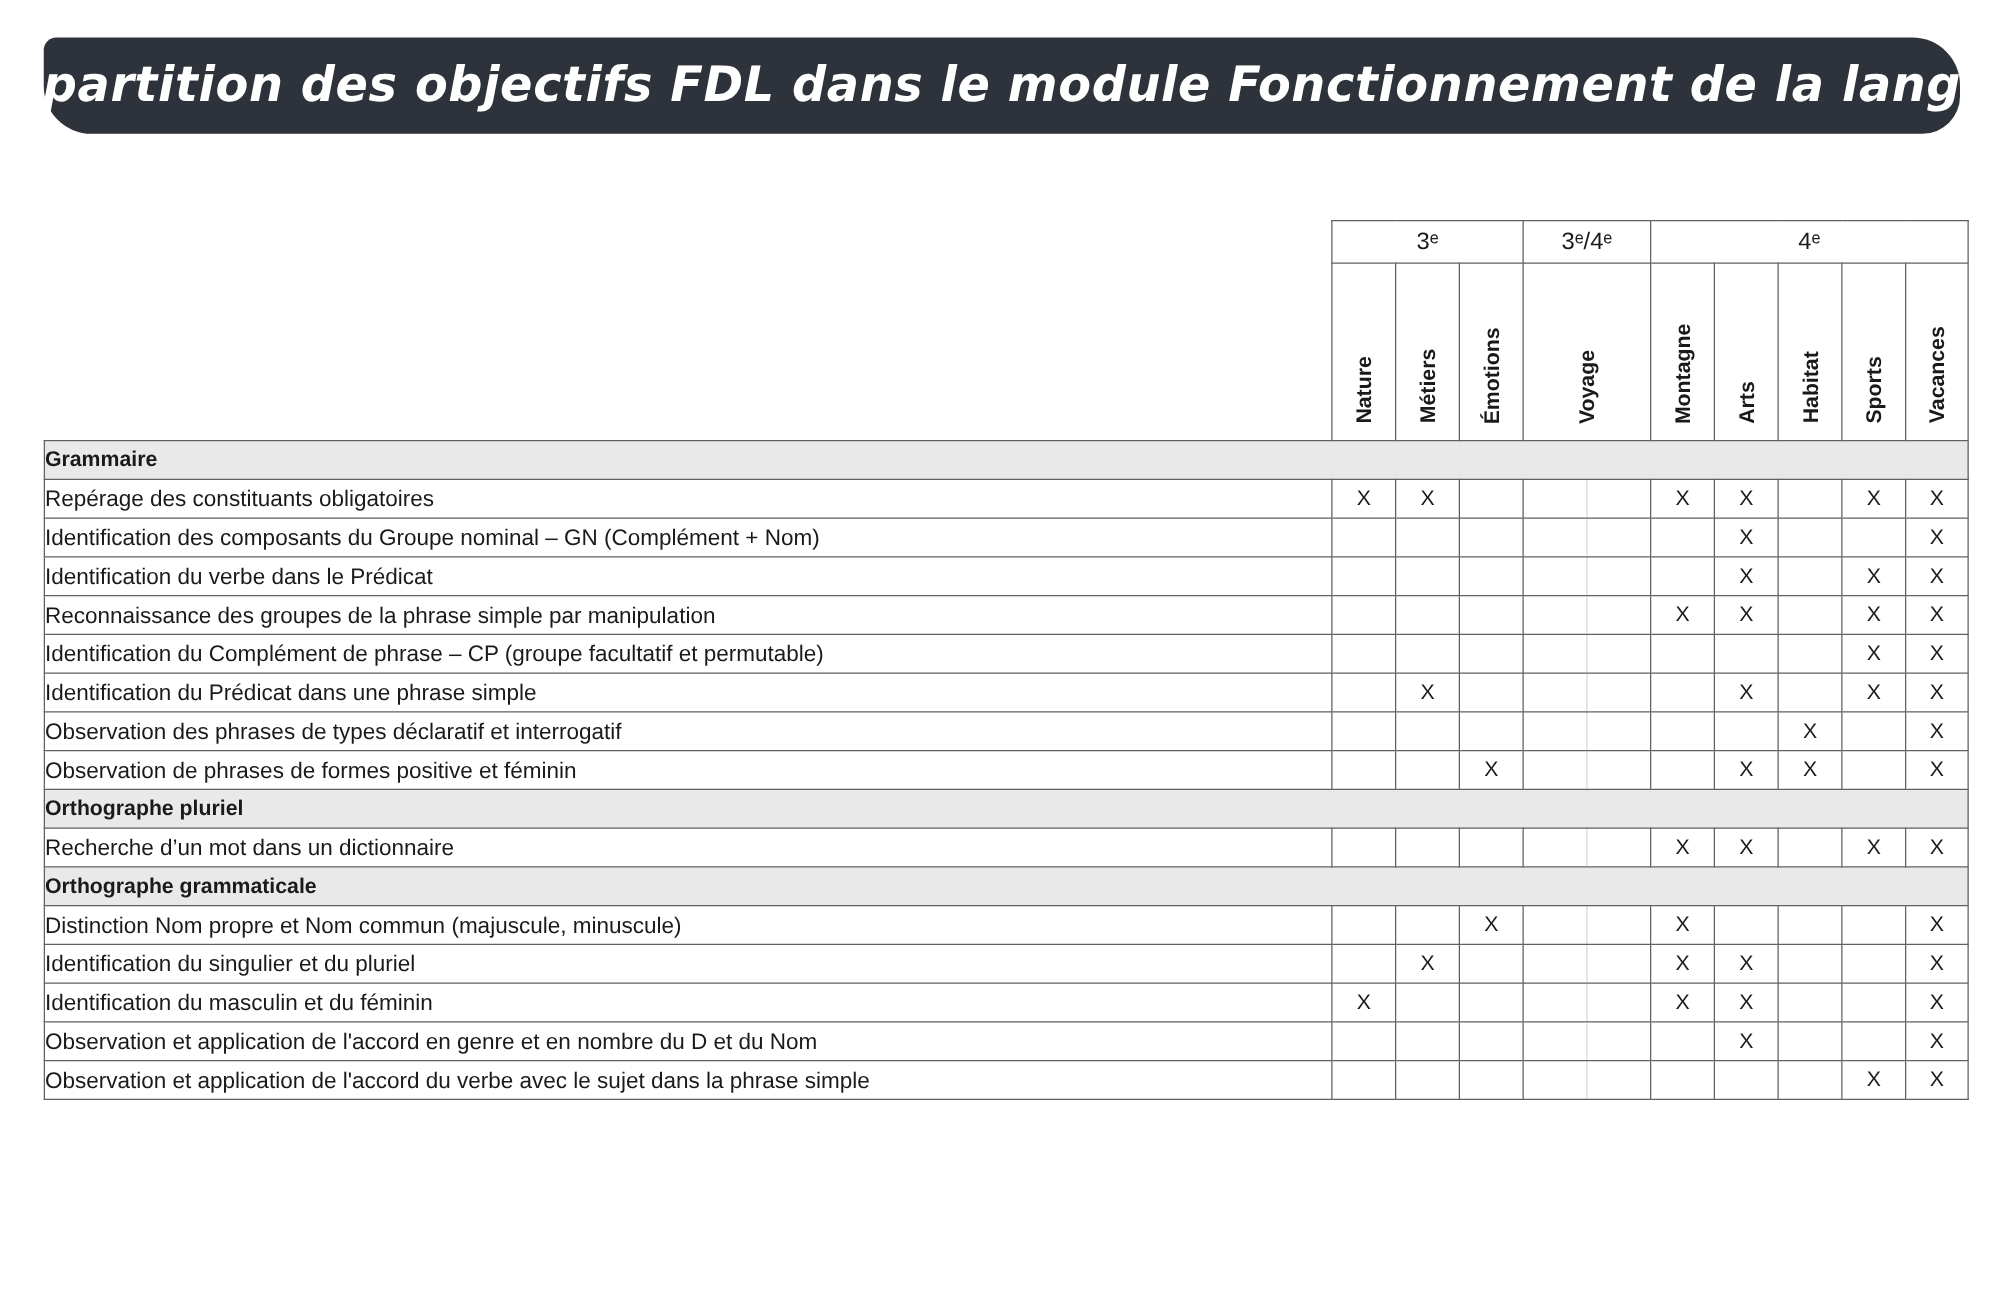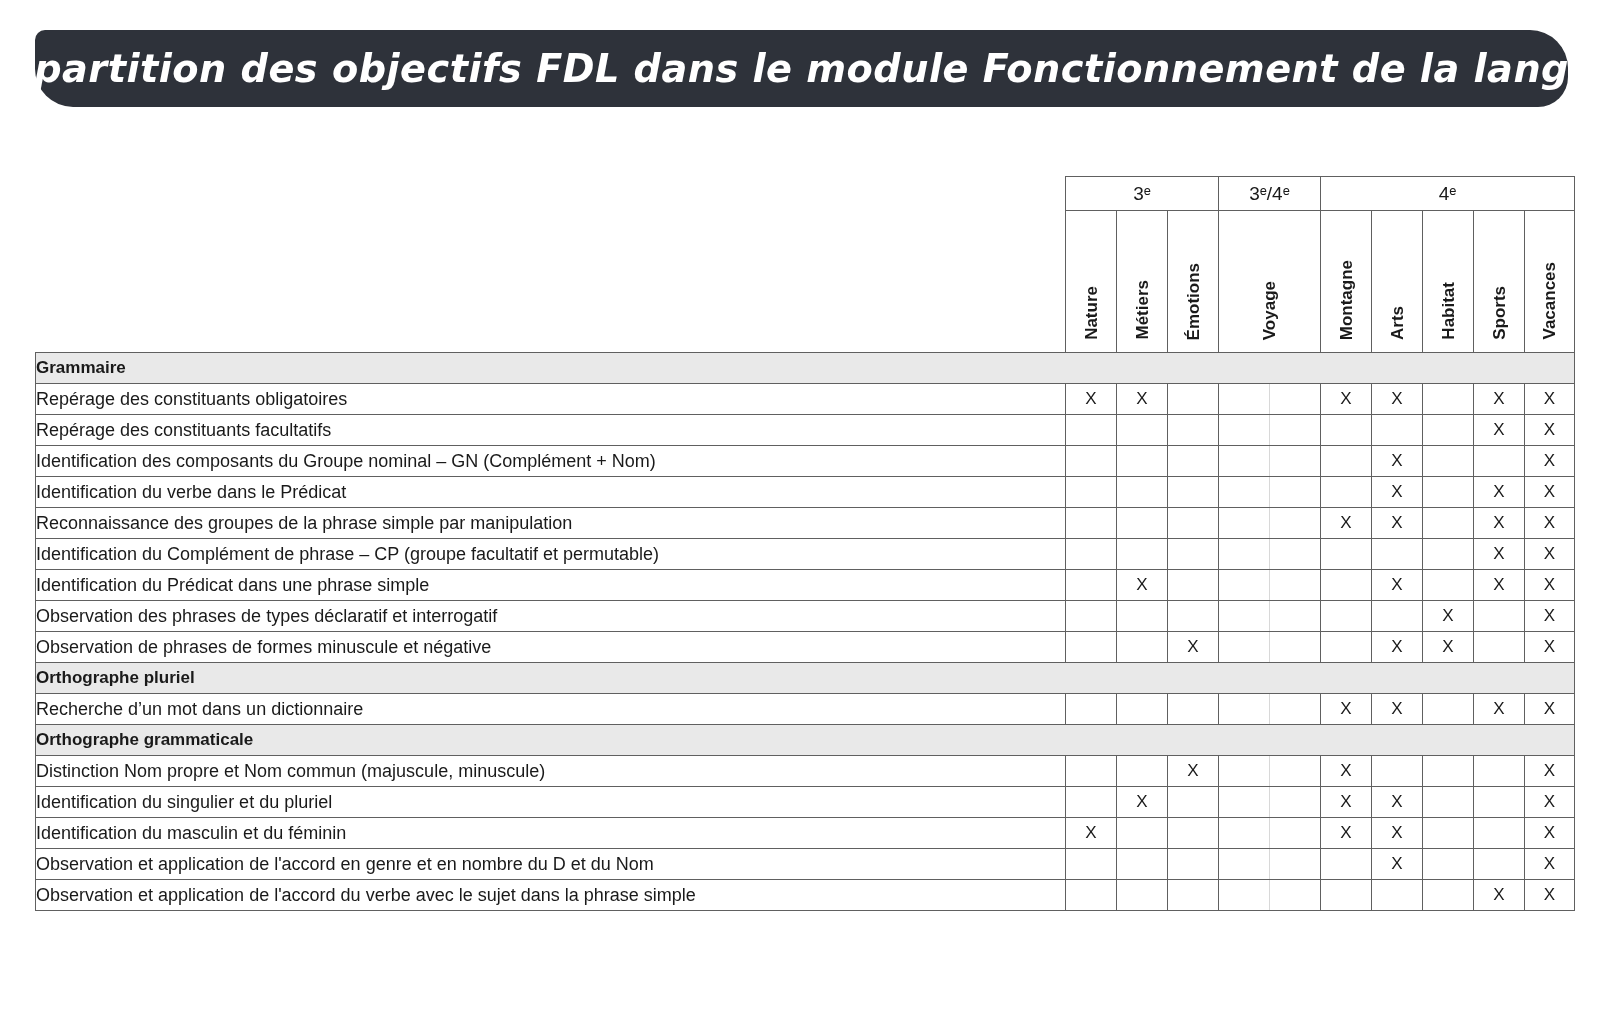--- a/index.html
+++ b/index.html
@@ -103,32 +103,20 @@
         <td class="mark-cell bordered">X</td>
         <td class="mark-cell bordered"></td>
         <td class="mark-cell bordered voyage-split"></td>
         <td class="mark-cell bordered">X</td>
         <td class="mark-cell bordered">X</td>
         <td class="mark-cell bordered"></td>
         <td class="mark-cell bordered">X</td>
         <td class="mark-cell bordered">X</td>
       </tr>
       <tr class="body-row">
-        <td class="label-cell bordered">Repérage des constituants facultatifs</td>
-        <td class="mark-cell bordered"></td>
-        <td class="mark-cell bordered"></td>
-        <td class="mark-cell bordered"></td>
-        <td class="mark-cell bordered voyage-split"></td>
-        <td class="mark-cell bordered"></td>
-        <td class="mark-cell bordered"></td>
-        <td class="mark-cell bordered"></td>
-        <td class="mark-cell bordered">X</td>
-        <td class="mark-cell bordered">X</td>
-      </tr>
-      <tr class="body-row">
         <td class="label-cell bordered">Identification des composants du Groupe nominal – GN (Complément + Nom)</td>
         <td class="mark-cell bordered"></td>
         <td class="mark-cell bordered"></td>
         <td class="mark-cell bordered"></td>
         <td class="mark-cell bordered voyage-split"></td>
         <td class="mark-cell bordered"></td>
         <td class="mark-cell bordered">X</td>
         <td class="mark-cell bordered"></td>
         <td class="mark-cell bordered"></td>
         <td class="mark-cell bordered">X</td>
@@ -187,21 +175,21 @@
         <td class="mark-cell bordered"></td>
         <td class="mark-cell bordered"></td>
         <td class="mark-cell bordered voyage-split"></td>
         <td class="mark-cell bordered"></td>
         <td class="mark-cell bordered"></td>
         <td class="mark-cell bordered">X</td>
         <td class="mark-cell bordered"></td>
         <td class="mark-cell bordered">X</td>
       </tr>
       <tr class="body-row">
-        <td class="label-cell bordered">Observation de phrases de formes minuscule et négative</td>
+        <td class="label-cell bordered">Observation de phrases de formes positive et féminin</td>
         <td class="mark-cell bordered"></td>
         <td class="mark-cell bordered"></td>
         <td class="mark-cell bordered">X</td>
         <td class="mark-cell bordered voyage-split"></td>
         <td class="mark-cell bordered"></td>
         <td class="mark-cell bordered">X</td>
         <td class="mark-cell bordered">X</td>
         <td class="mark-cell bordered"></td>
         <td class="mark-cell bordered">X</td>
       </tr>

